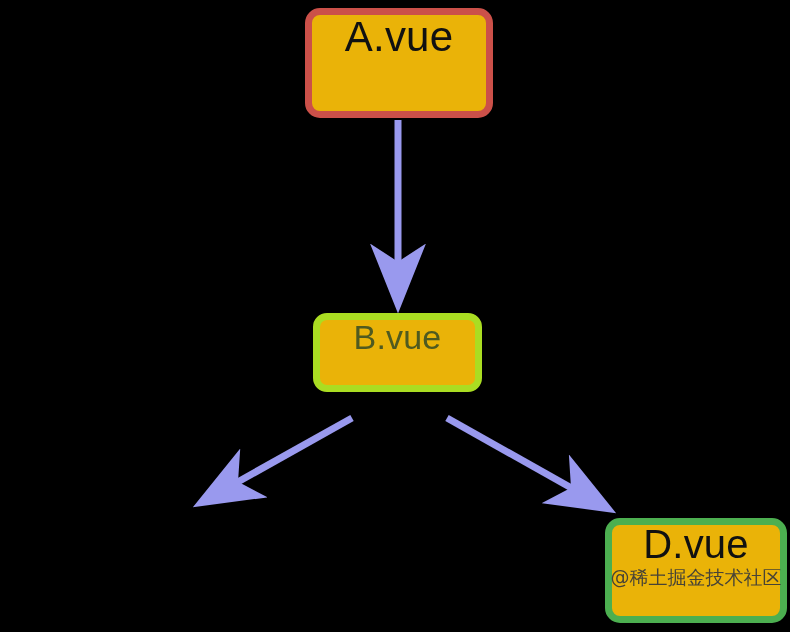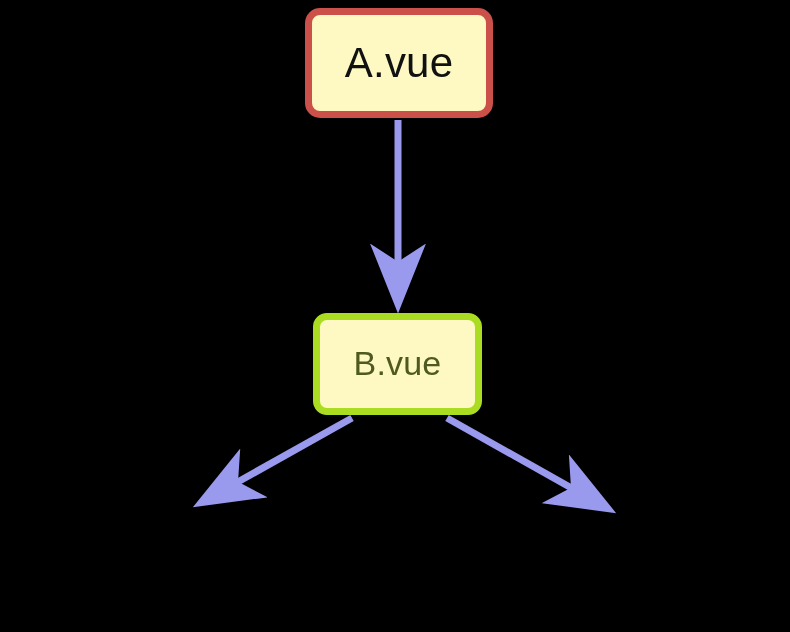--- a/index.html
+++ b/index.html
@@ -21,26 +21,26 @@
     position: absolute;
     left: 0;
     top: 0;
     width: 790px;
     height: 632px;
     pointer-events: none;
   }
   .node {
     position: absolute;
     box-sizing: border-box;
-    background: #fef9c3;
+    background: #eab308;
     border-radius: 14px;
     display: flex;
     flex-direction: column;
     align-items: center;
-    justify-content: center;
+    justify-content: flex-start;
     z-index: 2;
   }
   .node-label {
     font-size: 40px;
     line-height: 1.05;
     letter-spacing: 0.2px;
     white-space: nowrap;
   }
   .node-watermark {
     font-family: "DejaVu Sans", "Liberation Sans", sans-serif;
@@ -61,21 +61,21 @@
     border: 7px solid #CB5049;
     border-radius: 15px;
   }
   #node-a .node-label { color: #111111; font-size: 42px; }
 
   
   #node-b {
     left: 313px;
     top: 313px;
     width: 169px;
-    height: 102px;
+    height: 79px;
     border: 7px solid #AADD22;
     border-radius: 14px;
   }
   #node-b .node-label { color: #4f5a20; font-size: 34px; }
 
   
   #node-c {
     left: 8px;
     top: 517px;
     width: 188px;
@@ -117,14 +117,18 @@
 
   <div class="node" id="node-a">
     <span class="node-label">A.vue</span>
   </div>
 
   <div class="node" id="node-b">
     <span class="node-label">B.vue</span>
   </div>
 
 
+  <div class="node" id="node-d">
+    <span class="node-label">D.vue</span>
+    <span class="node-watermark">@稀土掘金技术社区</span>
+  </div>
 
 </div>
 
 </body></html>

